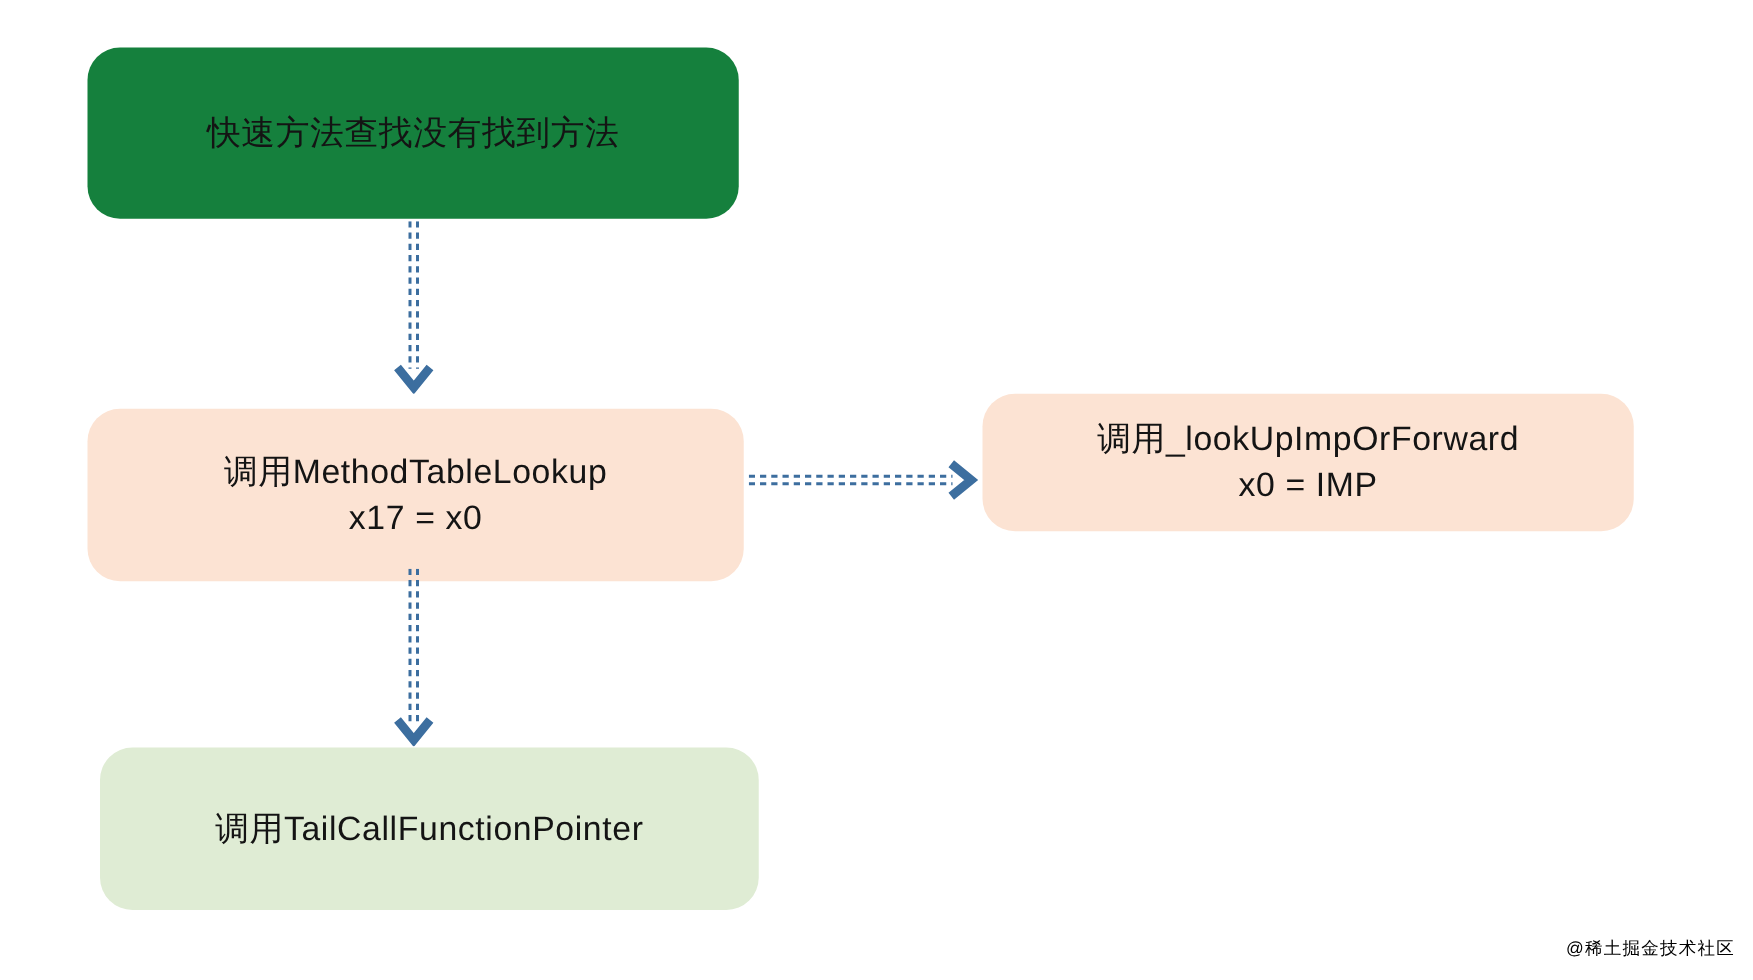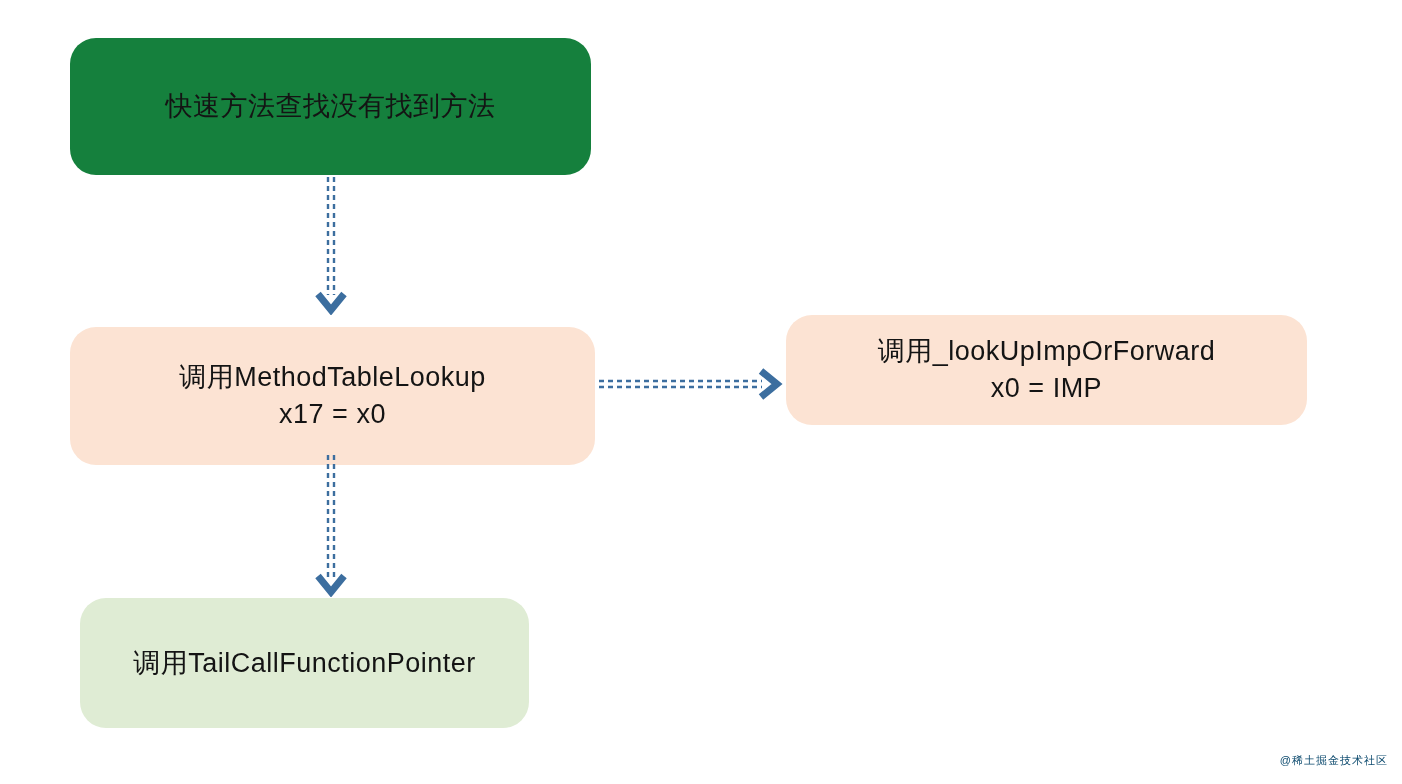--- a/index.html
+++ b/index.html
@@ -41,22 +41,22 @@
     stroke: currentColor;
     stroke-width: 7;
     fill: none;
     stroke-linecap: butt;
     stroke-linejoin: miter;
   }
   .watermark {
     position: absolute;
     right: 14px;
     bottom: 16px;
-    font-size: 11px;
-    color: #0c4a6e;
+    font-size: 14px;
+    color: #000000;
     letter-spacing: 1px;
   }
 </style>
 </head>
 <body>
 
 <div class="canvas">
 
   <div class="node" style="left: 70px; top: 38px; width: 521px; height: 137px; background-color: #15803d;">
     <div>快速方法查找没有找到方法</div>
@@ -89,19 +89,19 @@
   </div>
 
   <div class="arrow" style="left: 313px; top: 455px; color: rgb(60, 110, 159);">
     <svg width="36" height="142" viewBox="0 0 36 142">
       <line class="dash" x1="15" y1="0" x2="15" y2="122"></line>
       <line class="dash" x1="21" y1="0" x2="21" y2="122"></line>
       <polyline class="head" points="5,121 18,137 31,121"></polyline>
     </svg>
   </div>
 
-  <div class="node" style="left: 80px; top: 598px; width: 449px; height: 130px; background-color: rgb(223, 236, 212);">
+  <div class="node" style="left: 80px; top: 598px; width: 527px; height: 130px; background-color: rgb(223, 236, 212);">
     <div>调用TailCallFunctionPointer</div>
   </div>
 
   <div class="watermark">@稀土掘金技术社区</div>
 
 </div>
 
 </body></html>

